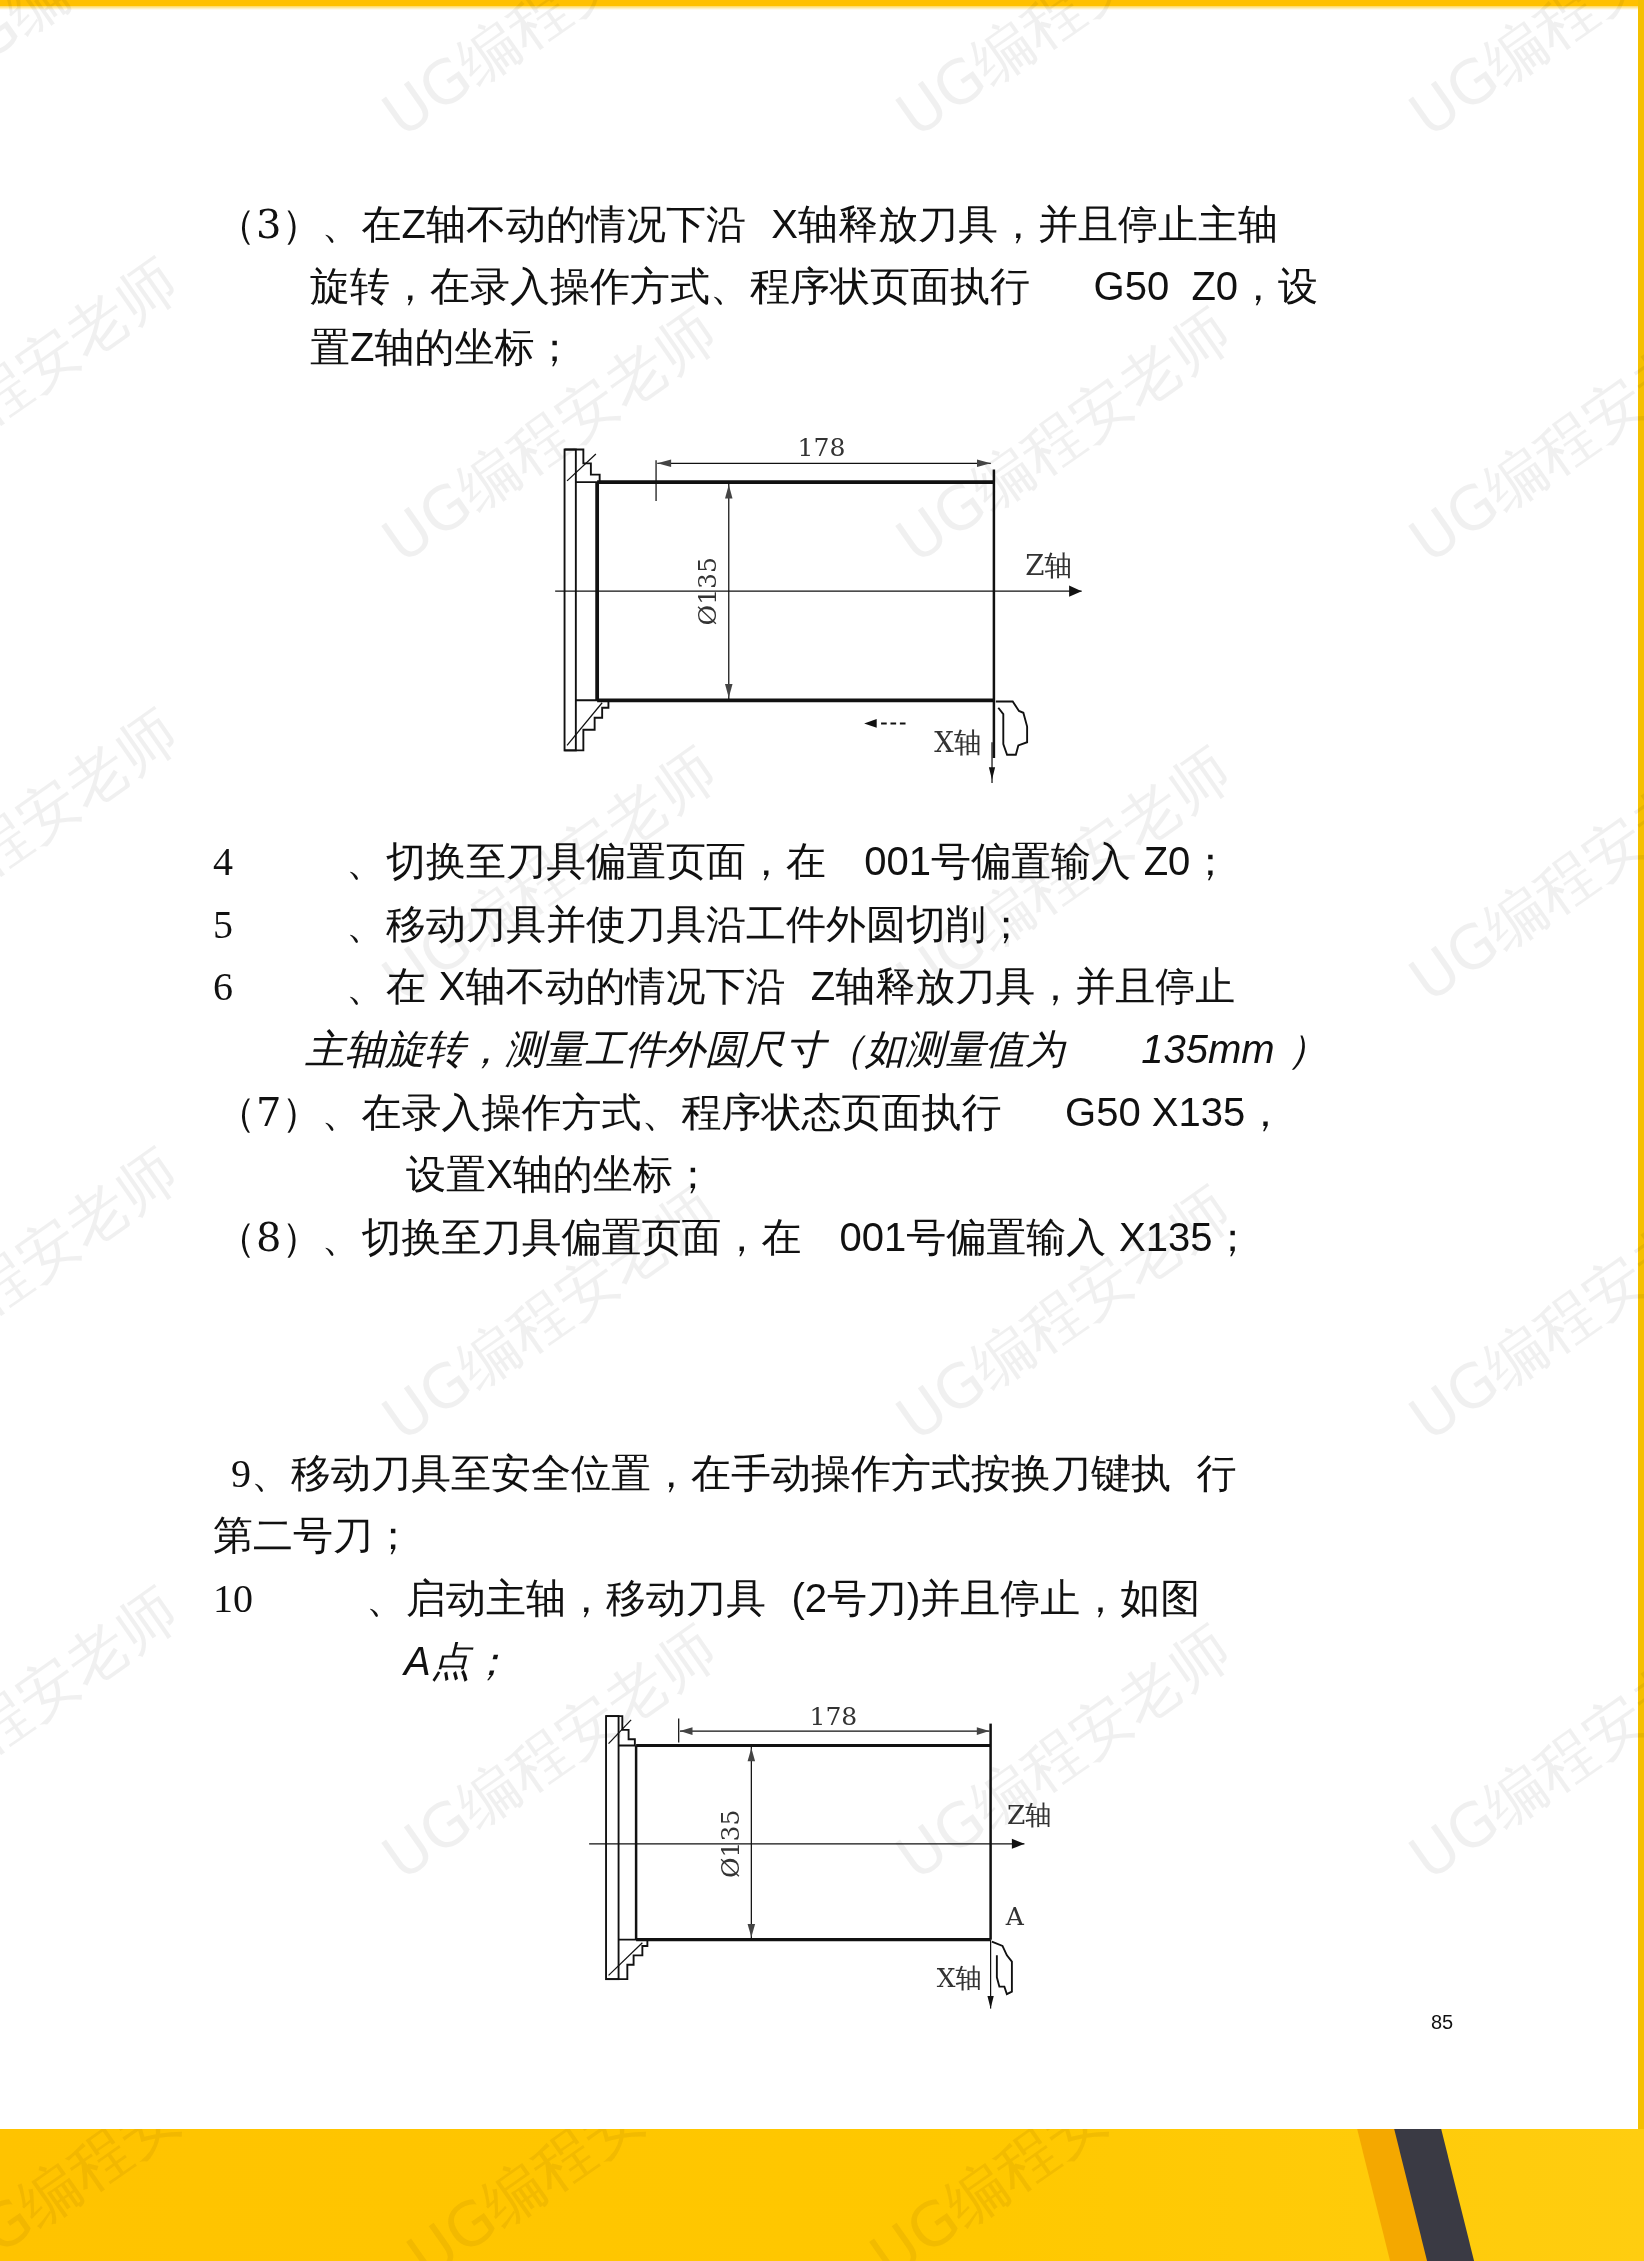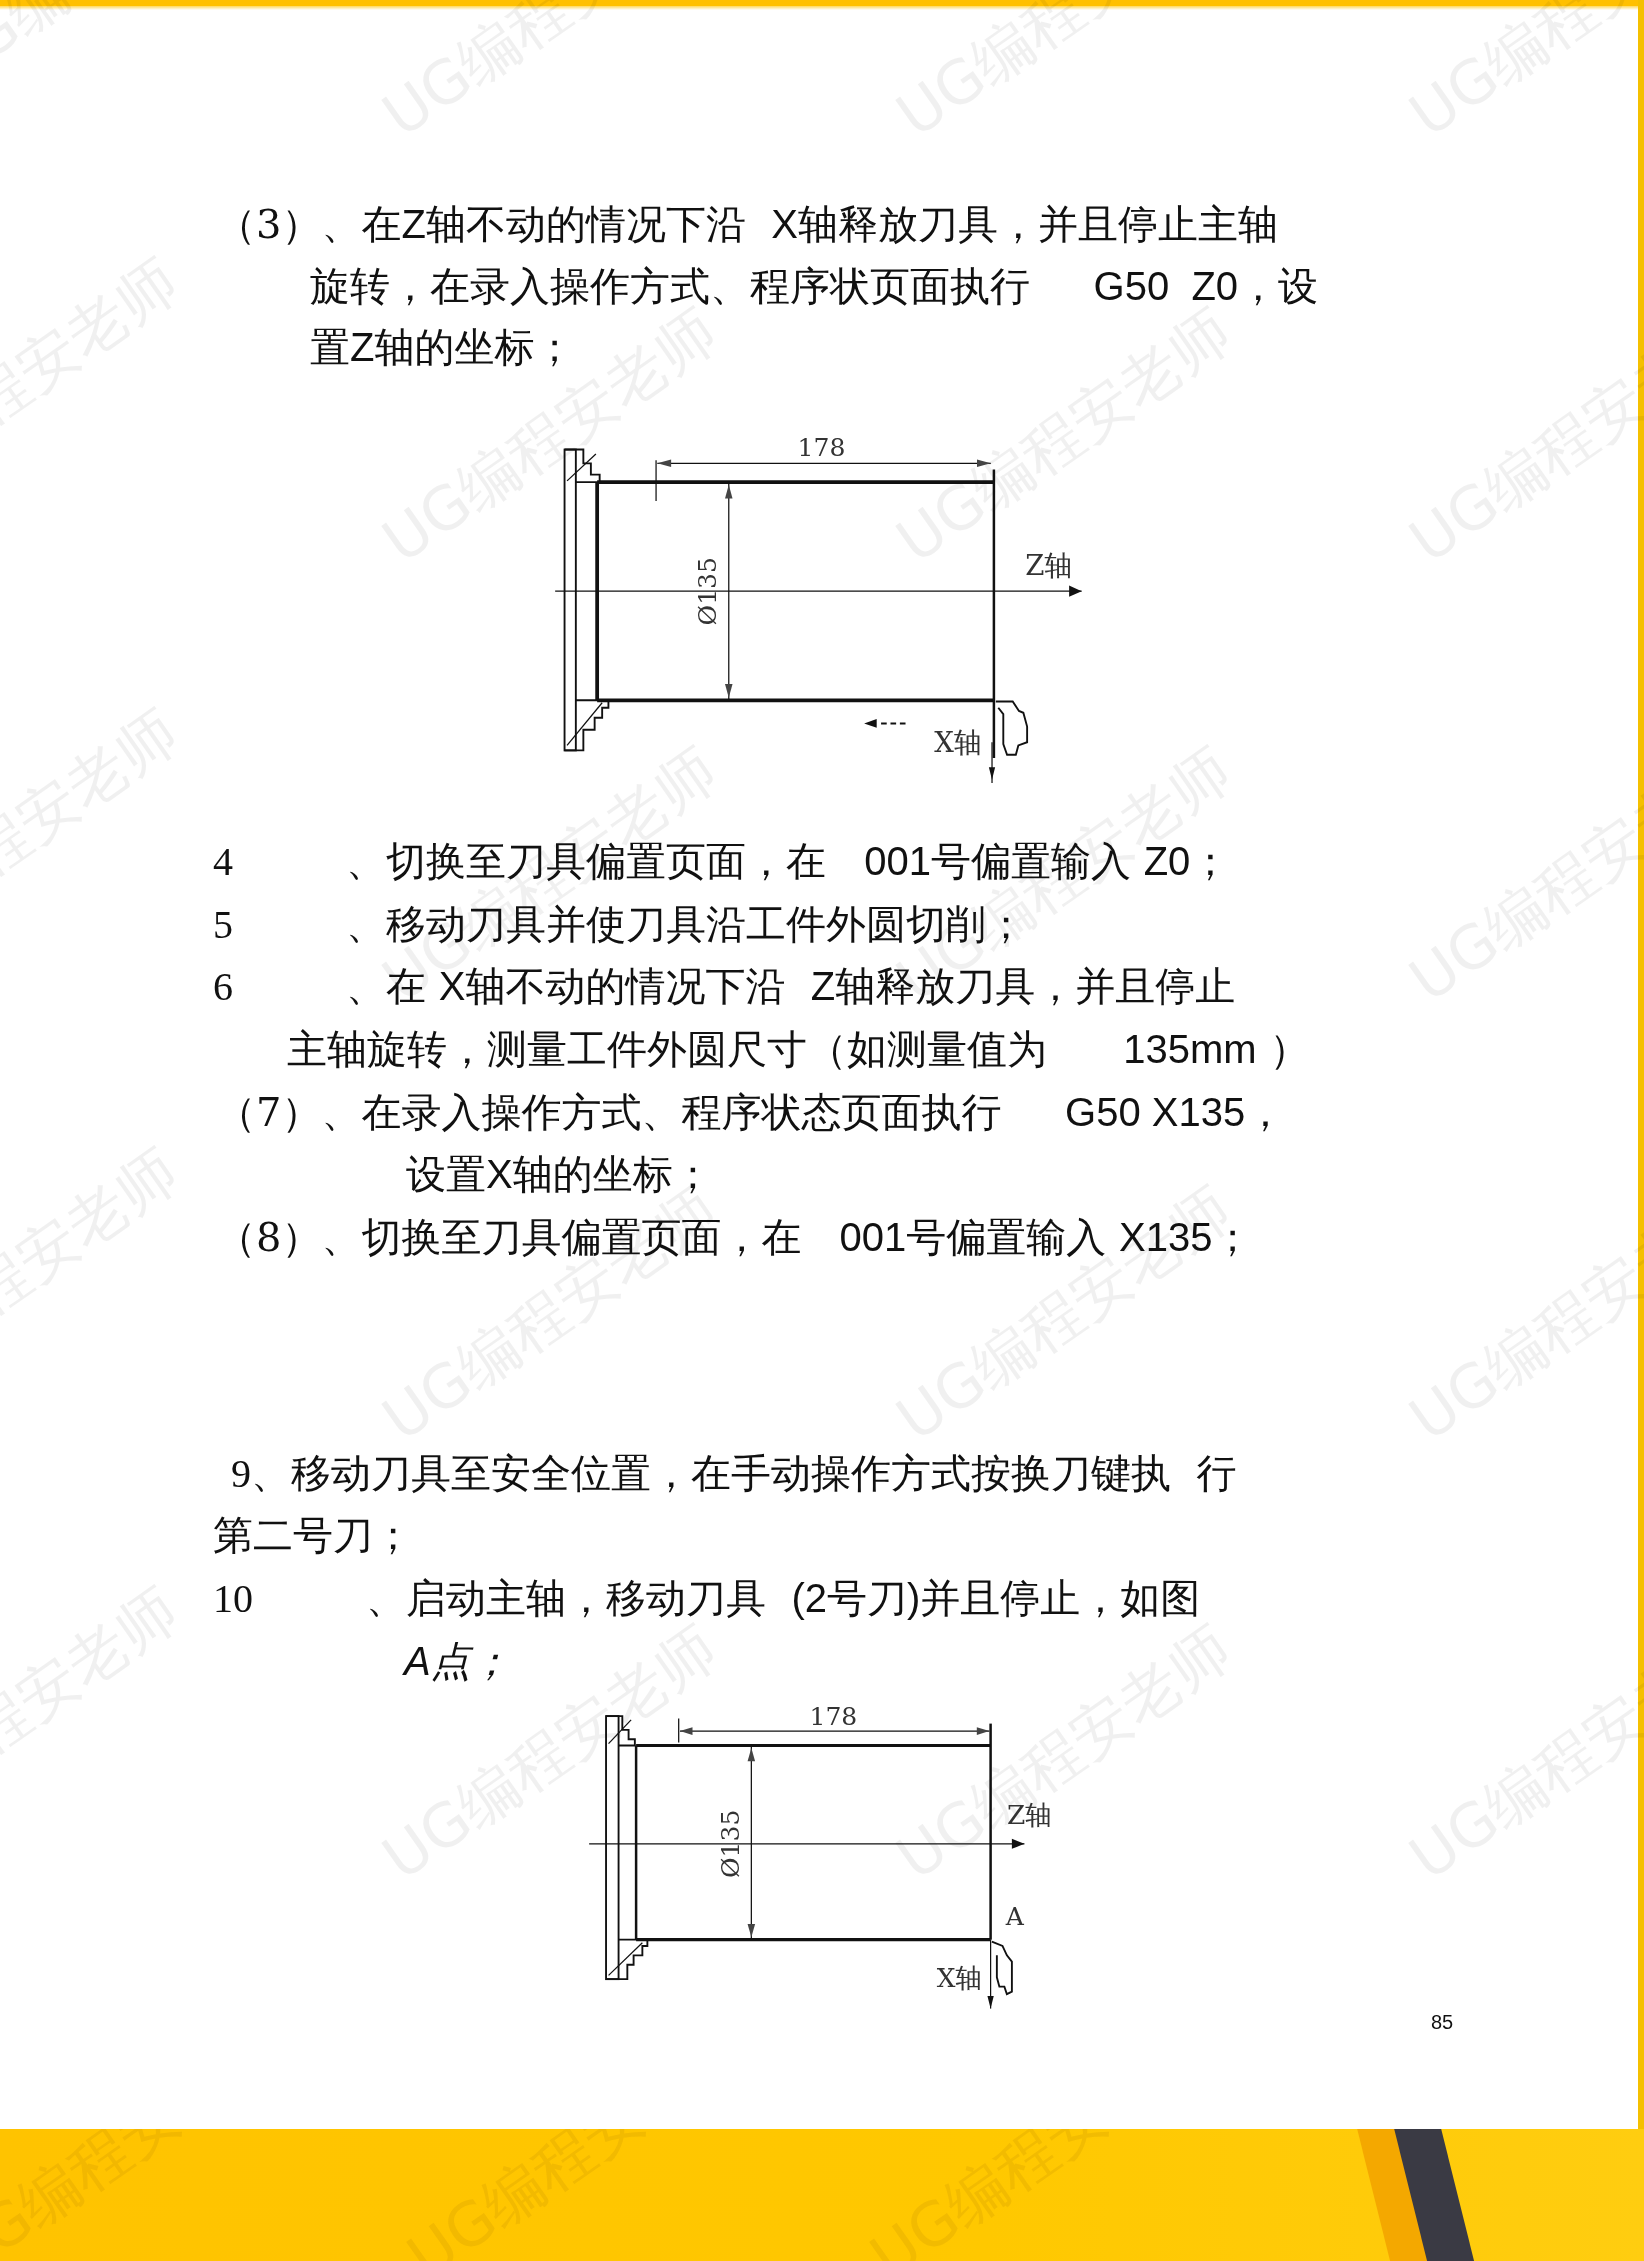--- a/index.html
+++ b/index.html
@@ -105,21 +105,21 @@
   <text transform="translate(262,254) rotate(-90)" font-family="DejaVu Serif, serif" font-size="40" fill="#333" text-anchor="middle">Ø135</text>
   <text x="755" y="228" font-family="DejaVu Serif, serif" font-size="44" fill="#333">Z轴</text>
   <text x="610" y="510" font-family="DejaVu Serif, serif" font-size="44" fill="#333">X轴</text>
 </svg>
 
 <div class="line" style="left:213px; top:841px;"><span class="num">4</span><span style="display:inline-block; width:113px;"></span><span>、切换至刀具偏置页面，在   </span><span class="lat">001</span><span>号偏置输入 </span><span class="lat">Z0</span><span>；</span></div>
 
 <div class="line" style="left:213px; top:904px;"><span class="num">5</span><span style="display:inline-block; width:113px;"></span><span>、移动刀具并使刀具沿工件外圆切削；</span></div>
 
 <div class="line" style="left:213px; top:966px;"><span class="num">6</span><span style="display:inline-block; width:113px;"></span><span>、在 </span><span class="lat">X</span><span>轴不动的情况下沿  </span><span class="lat">Z</span><span>轴释放刀具，并且停止</span></div>
-<div class="line" style="left:287px; top:1029px;"><span>主轴旋转，测量工件外圆尺寸（如测量值为      </span><span class="lat">135mm</span><span> ）</span></div>
+<div class="line" style="left:305px; top:1029px;font-style:italic;"><span>主轴旋转，测量工件外圆尺寸（如测量值为      </span><span class="lat">135mm</span><span> ）</span></div>
 
 <div class="line" style="left:216px; top:1092px;"><span>（7）、在录入操作方式、程序状态页面执行     </span><span class="lat">G50 X135</span><span>，</span></div>
 <div class="line" style="left:406px; top:1154px;"><span>设置</span><span class="lat">X</span><span>轴的坐标；</span></div>
 
 <div class="line" style="left:216px; top:1217px;"><span>（8）、切换至刀具偏置页面，在   </span><span class="lat">001</span><span>号偏置输入 </span><span class="lat">X135</span><span>；</span></div>
 
 <div class="line" style="left:231px; top:1453px;"><span class="num">9</span><span>、移动刀具至安全位置，在手动操作方式按换刀键执  行</span></div>
 <div class="line" style="left:213px; top:1515px;"><span>第二号刀；</span></div>
 
 <div class="line" style="left:213px; top:1578px;"><span class="num">10</span><span style="display:inline-block; width:113px;"></span><span>、启动主轴，移动刀具  </span><span class="lat">(2</span><span>号刀</span><span class="lat">)</span><span>并且停止，如图</span></div>

